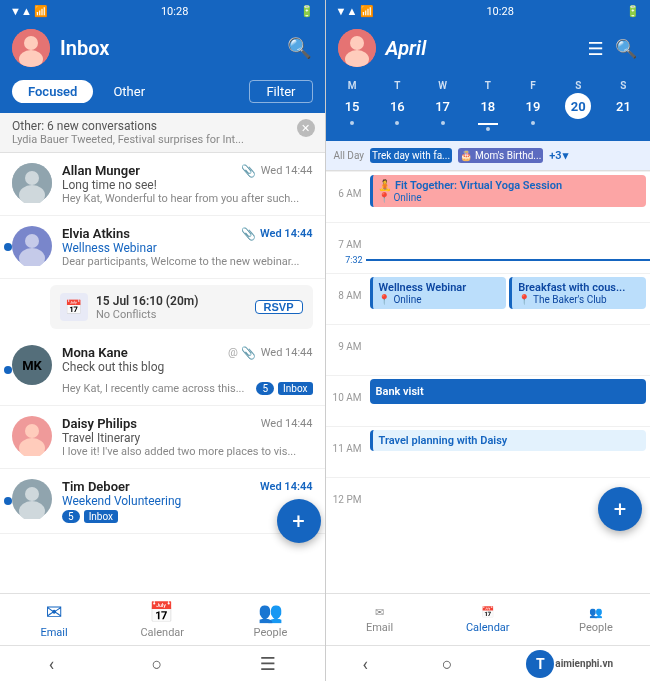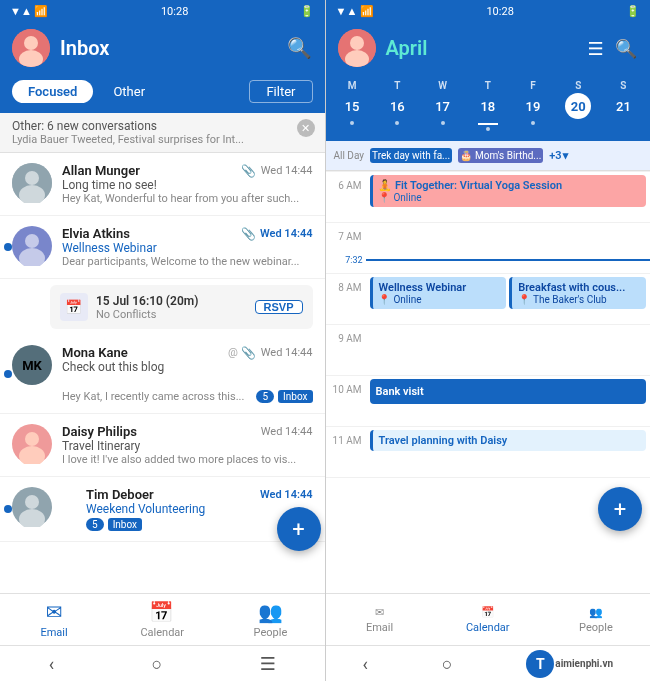--- a/index.html
+++ b/index.html
@@ -253,24 +253,25 @@
 
     .right-header {
       background: #1565c0;
       display: flex;
       align-items: center;
       padding: 8px 12px;
       gap: 10px;
       height: 52px;
     }
     .right-header-title {
-      color: #5eead4;
+      color: #ffffff;
       font-size: 20px;
       font-weight: 600;
       flex: 1;
+      font-style: italic;
     }
     .right-header-icons { display: flex; gap: 12px; }
     .right-header-icons span { color: #fff; font-size: 18px; cursor: pointer; }
 
     .calendar-week {
       background: #1565c0;
       padding: 6px 4px 10px;
     }
     .week-days-row {
       display: flex;
@@ -358,21 +359,21 @@
       display: flex;
       min-height: 50px;
       border-top: 1px solid #f0f0f0;
       position: relative;
     }
     .time-label {
       width: 40px;
       flex-shrink: 0;
       font-size: 10px;
       color: #999;
-      padding: 8px 4px 0;
+      padding: 16px 4px 0;
       text-align: right;
     }
     .time-content {
       flex: 1;
       position: relative;
       min-height: 50px;
     }
 
     .event-block {
       border-radius: 4px;
@@ -539,21 +540,21 @@
       <div class="email-content">
         <div style="display:flex;justify-content:space-between;align-items:center;">
           <span class="email-sender">Mona Kane</span>
           <div style="display:flex;align-items:center;gap:4px;">
             <span style="font-size:11px;color:#aaa;">@</span>
             <span class="clip-icon">📎</span>
             <span class="email-date">Wed 14:44</span>
           </div>
         </div>
         <div class="email-subject" style="color:#555;">Check out this blog</div>
-        <div style="display:flex;align-items:flex-start;gap:4px;margin-top:16px;">
+        <div style="display:flex;align-items:flex-start;gap:4px;margin-top:8px;">
           <div class="email-preview" style="flex:1;">Hey Kat, I recently came across this...</div>
           <span class="badge">5</span>
           <span class="inbox-badge">Inbox</span>
         </div>
       </div>
     </div>
 
     <div class="email-item">
       <div class="email-avatar">
         <svg width="40" height="40" viewBox="0 0 40 40">
@@ -565,21 +566,21 @@
       <div class="email-content">
         <div style="display:flex;justify-content:space-between;align-items:center;">
           <span class="email-sender">Daisy Philips</span>
           <span class="email-date">Wed 14:44</span>
         </div>
         <div class="email-subject" style="color:#555;">Travel Itinerary</div>
         <div class="email-preview">I love it! I've also added two more places to vis...</div>
       </div>
     </div>
 
-    <div class="email-item" style="position:relative;gap:24px;">
+    <div class="email-item" style="position:relative;">
       <div class="unread-dot"></div>
       <div class="email-avatar">
         <svg width="40" height="40" viewBox="0 0 40 40">
           <circle cx="20" cy="20" r="20" fill="#90a4ae"></circle>
           <circle cx="20" cy="15" r="7" fill="#cfd8dc"></circle>
           <ellipse cx="20" cy="32" rx="13" ry="10" fill="#cfd8dc"></ellipse>
         </svg>
       </div>
       <div class="email-content">
         <div style="display:flex;justify-content:space-between;align-items:center;">
@@ -760,20 +761,21 @@
     <div class="time-slot">
       <span class="time-label">11 AM</span>
       <div class="time-content">
         <div class="event-block travel" style="margin:3px 4px;">
           <div class="event-title">Travel planning with Daisy</div>
         </div>
       </div>
     </div>
 
     <div class="time-slot">
+      <span class="time-label">12 PM</span>
       <div class="time-content"></div>
     </div>
 
   </div>
 
   <div style="position:relative;">
     <div style="position:absolute;bottom:62px;right:8px;width:44px;height:44px;border-radius:50%;background:#1565c0;color:#fff;font-size:22px;display:flex;align-items:center;justify-content:center;box-shadow:0 3px 8px rgba(0,0,0,0.3);cursor:pointer;z-index:10;">+</div>
   </div>
 
   <div class="right-bottom-nav">

